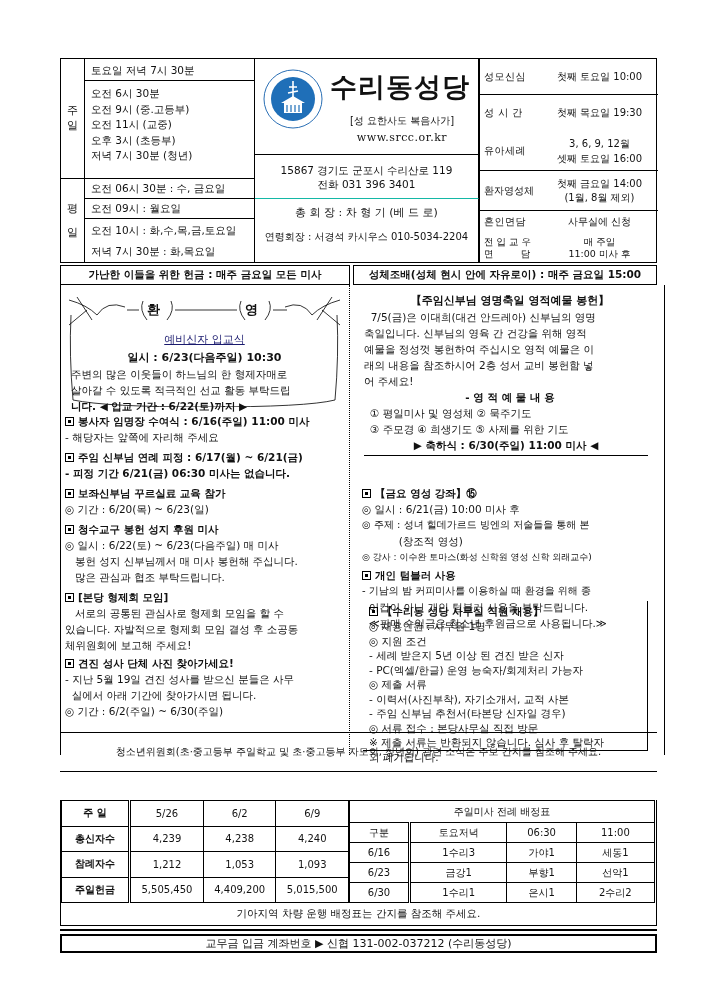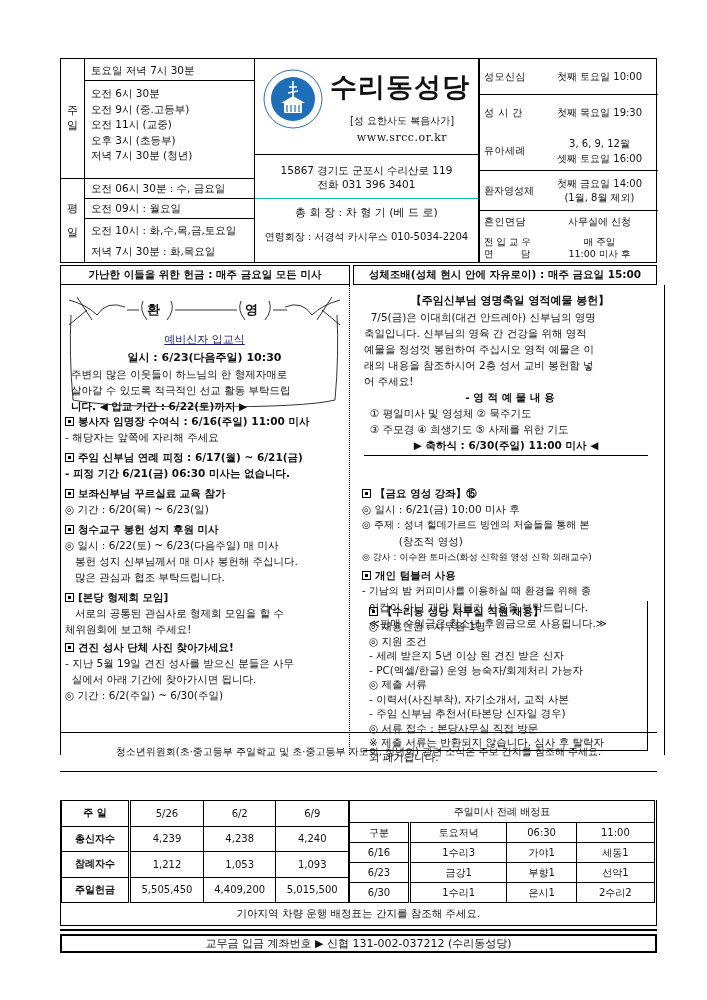--- a/index.html
+++ b/index.html
@@ -174,20 +174,21 @@
       </div>
       <div style="margin-bottom:4px;">
         <div class="ln item-title"><span class="sq"></span><span>청수교구 봉헌 성지 후원 미사</span></div>
         <div class="ln" style="white-space:pre;">◎ 일시 : 6/22(토) ~ 6/23(다음주일) 매 미사</div>
         <div class="ln" style="white-space:pre;">   봉헌 성지 신부님께서 매 미사 봉헌해 주십니다.</div>
         <div class="ln" style="white-space:pre;">   많은 관심과 협조 부탁드립니다.</div>
       </div>
       <div style="margin-bottom:2px;">
         <div class="ln item-title"><span class="sq"></span><span>[본당 형제회 모임]</span></div>
         <div class="ln" style="white-space:pre;">   서로의 공통된 관심사로 형제회 모임을 할 수</div>
+        <div class="ln">있습니다. 자발적으로 형제회 모임 결성 후 소공동</div>
         <div class="ln">체위원회에 보고해 주세요!</div>
       </div>
       <div>
         <div class="ln item-title"><span class="sq"></span><span>견진 성사 단체 사진 찾아가세요!</span></div>
         <div class="ln" style="white-space:pre;">- 지난 5월 19일 견진 성사를 받으신 분들은 사무</div>
         <div class="ln" style="white-space:pre;">  실에서 아래 기간에 찾아가시면 됩니다.</div>
         <div class="ln">◎ 기간 : 6/2(주일) ~ 6/30(주일)</div>
       </div>
     </div>
   </div>

